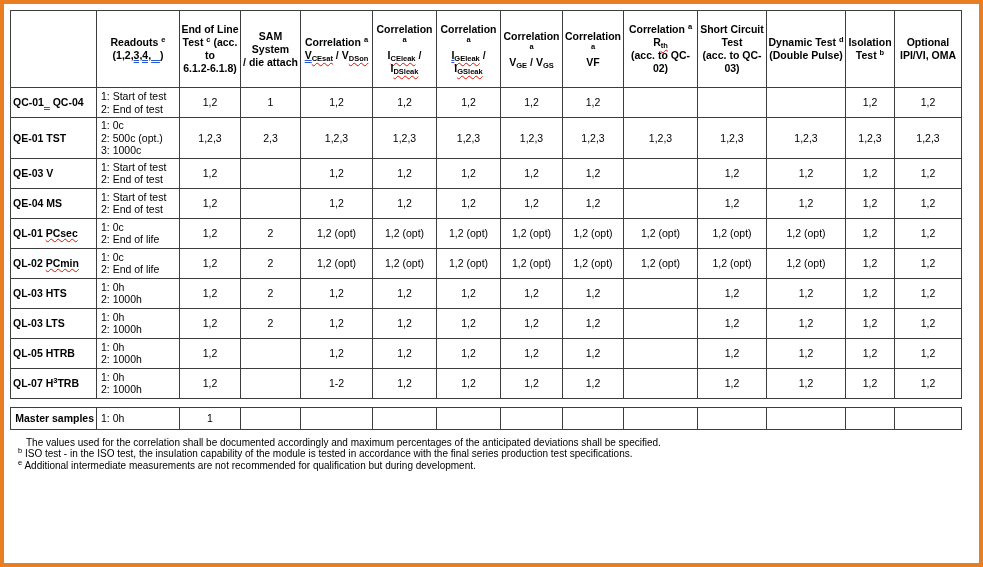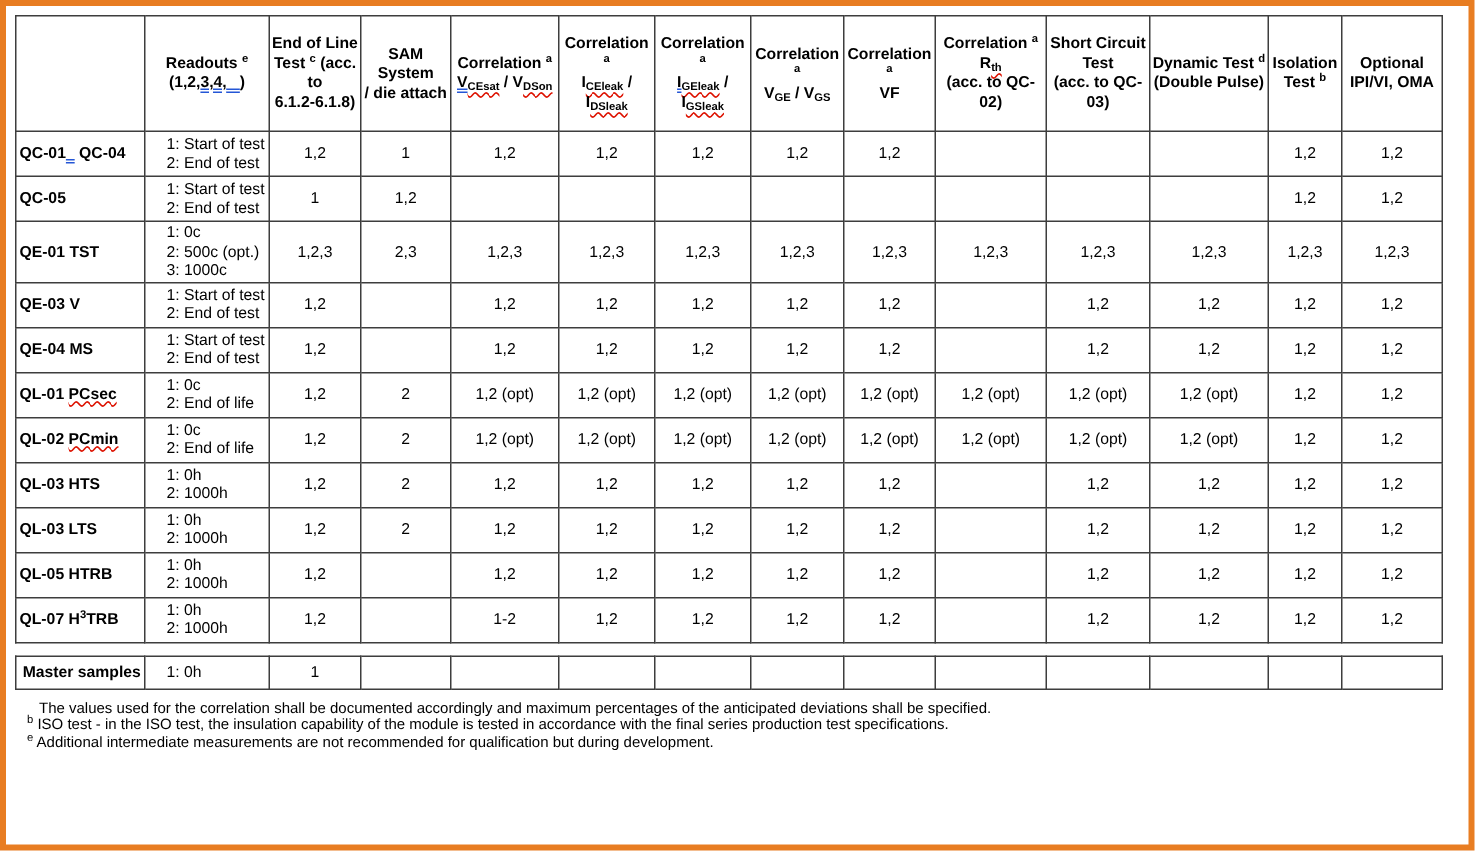--- a/index.html
+++ b/index.html
@@ -14,25 +14,25 @@
   .wrap{padding:6px 5px 0 6px;}
   table{border-collapse:collapse;table-layout:fixed;width:952px;}
   th,td{border:1.6px solid #3d3d3d;overflow:hidden;}
   th{
     font-weight:bold;font-size:10.5px;line-height:13px;
     text-align:center;vertical-align:middle;padding:2px 1px;height:72px;
     background:#fff;
   }
   tbody td{font-size:10.5px;line-height:12.5px;vertical-align:middle;padding:1px 2px;height:27px;}
   td.lbl{font-weight:bold;}
-  td.rd{text-align:left;padding-left:14px;}
+  td.rd{text-align:left;padding-left:4px;}
   td.val{text-align:center;}
   #master-table{margin-top:8px;}
   #master-table td{height:19px;}
-  #master-table td.lbl{text-align:center;padding-left:4px;}
+  #master-table td.lbl{text-align:right;padding-left:4px;}
   sup{font-size:7.5px;line-height:0;vertical-align:4px;font-weight:inherit;}
   sub{font-size:7.5px;line-height:0;vertical-align:-2px;font-weight:inherit;}
   .u-red{text-decoration-line:underline;text-decoration-style:wavy;text-decoration-color:#dd1100;text-decoration-thickness:1px;text-underline-offset:1px;}
   .u-blue{text-decoration-line:underline;text-decoration-style:double;text-decoration-color:#2456d6;text-decoration-thickness:1px;text-underline-offset:1px;}
   #footnotes{margin-top:7px;padding-left:8px;font-size:10px;line-height:11.5px;}
   .fn{white-space:nowrap;}
   .fn.indent{padding-left:8px;}
 </style>
 </head>
 <body>
@@ -85,36 +85,20 @@
           <td class="val">1,2</td>
           <td class="val">1,2</td>
           <td class="val">1,2</td>
           <td class="val"></td>
           <td class="val"></td>
           <td class="val"></td>
           <td class="val">1,2</td>
           <td class="val">1,2</td>
         </tr>
         <tr>
-          <td class="lbl"><span>QC-05</span></td>
-          <td class="rd"><span>1: Start of test</span><br><span>2: End of test</span></td>
-          <td class="val">1</td>
-          <td class="val">1,2</td>
-          <td class="val"></td>
-          <td class="val"></td>
-          <td class="val"></td>
-          <td class="val"></td>
-          <td class="val"></td>
-          <td class="val"></td>
-          <td class="val"></td>
-          <td class="val"></td>
-          <td class="val">1,2</td>
-          <td class="val">1,2</td>
-        </tr>
-        <tr>
           <td class="lbl"><span>QE-01 TST</span></td>
           <td class="rd"><span>1: 0c</span><br><span>2: 500c (opt.)</span><br><span>3: 1000c</span></td>
           <td class="val">1,2,3</td>
           <td class="val">2,3</td>
           <td class="val">1,2,3</td>
           <td class="val">1,2,3</td>
           <td class="val">1,2,3</td>
           <td class="val">1,2,3</td>
           <td class="val">1,2,3</td>
           <td class="val">1,2,3</td>

